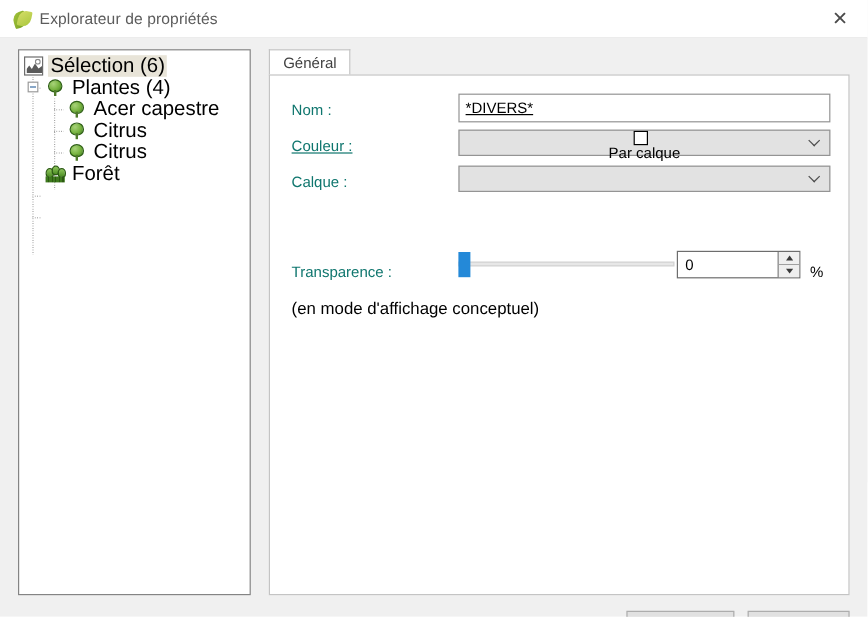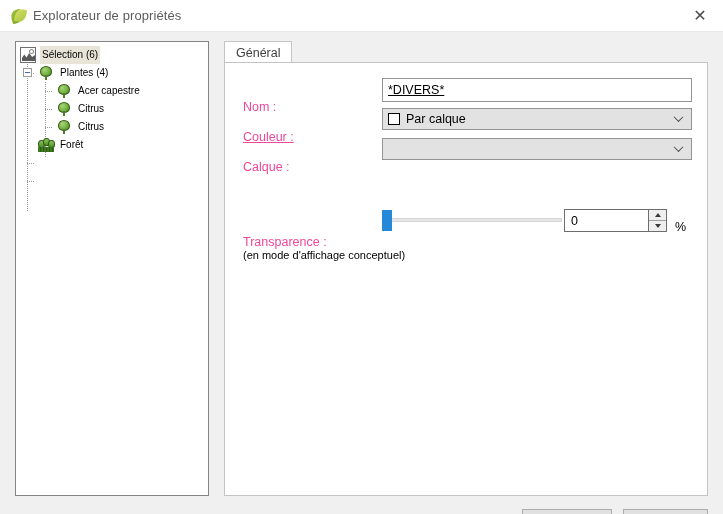--- a/index.html
+++ b/index.html
@@ -102,21 +102,21 @@
     padding: 4px 0 0 0;
   }
   .tree-row {
     position: relative;
     height: 18px;
     display: flex;
     align-items: center;
     white-space: nowrap;
   }
   .tree-label {
-    font-size: 10px;
+    font-size: 17px;
     color: #000000;
     line-height: 18px;
     padding: 0 2px;
   }
   .tree-label.selected {
     background: #e8e4d8;
   }
   .tree-icon {
     width: 16px;
     height: 16px;
@@ -306,23 +306,22 @@
     height: 434px;
     background: #ffffff;
     border: 1px solid #c4c4c4;
     box-sizing: border-box;
   }
 
   
   .form-label {
     position: absolute;
     font-size: 12.5px;
-    color: #ec4899;
+    color: #0f766e;
     white-space: nowrap;
-    margin-top: 15px;
   }
   .text-field {
     position: absolute;
     background: #ffffff;
     border: 1px solid #949494;
     box-sizing: border-box;
     font-size: 12.5px;
     color: #000000;
     padding: 0 5px;
     display: flex;
@@ -331,20 +330,21 @@
   .combo {
     position: absolute;
     background: #e2e2e2;
     border: 1px solid #949494;
     box-sizing: border-box;
     font-size: 12.5px;
     color: #000000;
     display: flex;
     align-items: center;
     padding: 0 5px;
+    flex-direction: column;
   }
   .combo.disabled {
     background: #e2e2e2;
   }
   .combo .chev {
     position: absolute;
     right: 7px;
     top: 50%;
     transform: translateY(-60%);
     width: 9px;
@@ -428,21 +428,21 @@
   .spin-btn.up::before   { border-bottom: 4px solid #3a3a3a; }
   .spin-btn.down::before { border-top: 4px solid #3a3a3a; }
 
   .percent-sign {
     position: absolute;
     font-size: 12.5px;
     color: #000000;
   }
   .hint-text {
     position: absolute;
-    font-size: 11px;
+    font-size: 14px;
     color: #000000;
   }
 
   
   .btn {
     position: absolute;
     height: 26px;
     background: #e1e1e1;
     border: 1px solid #adadad;
     box-sizing: border-box;

